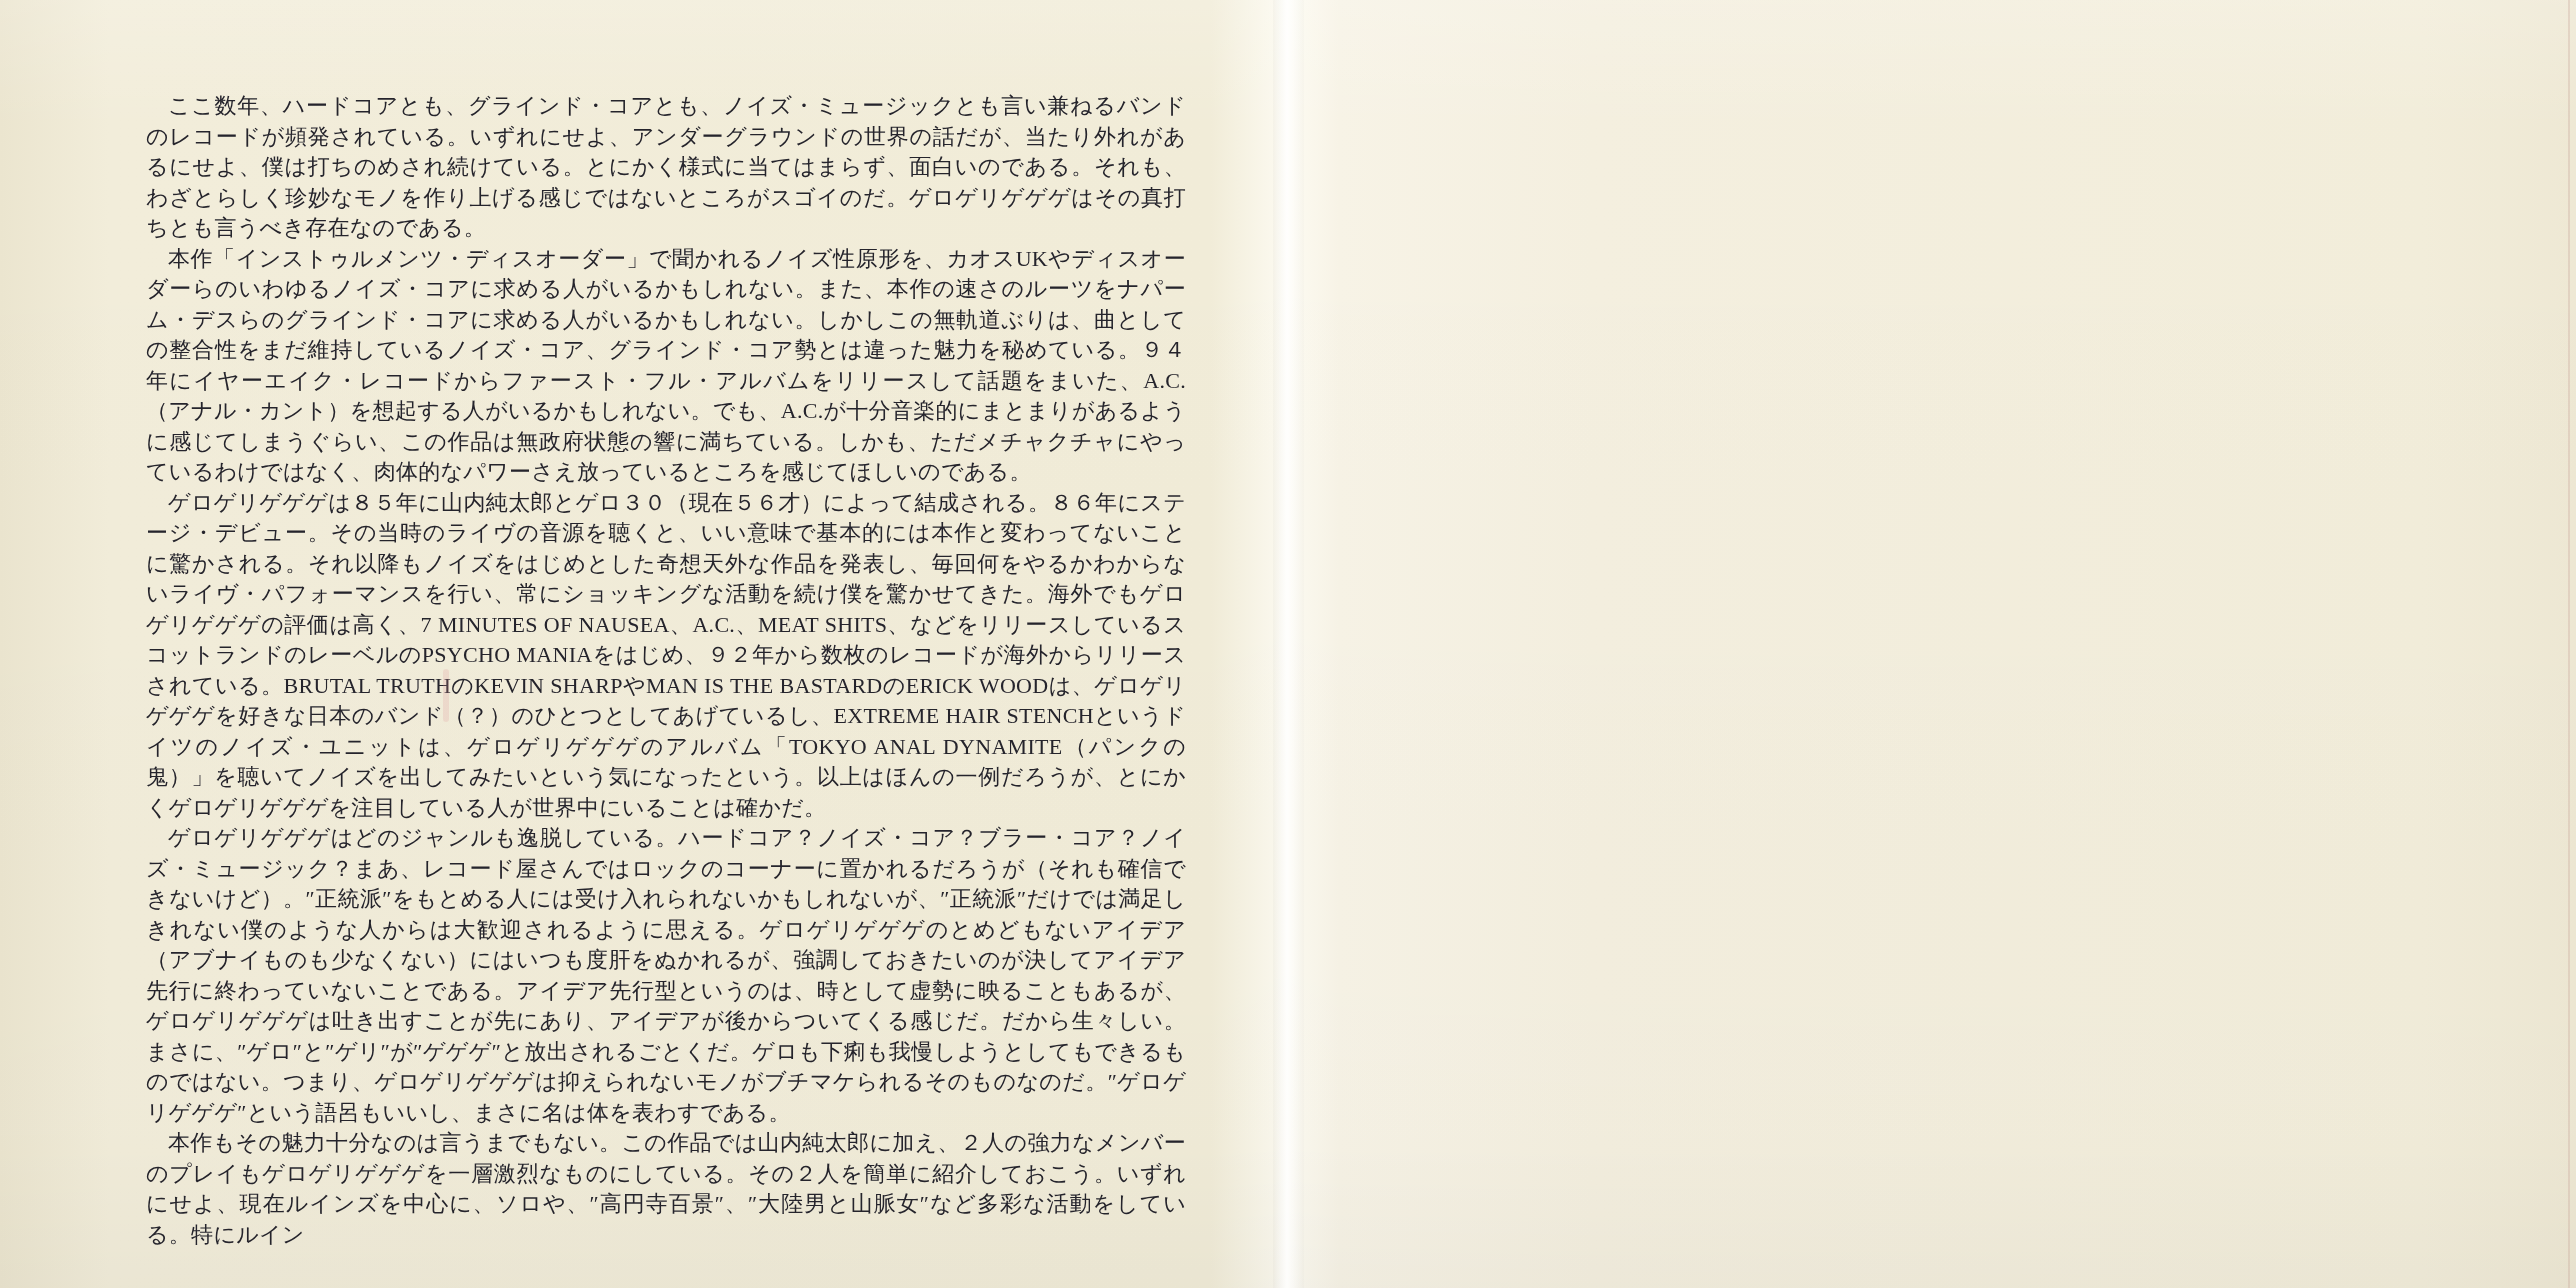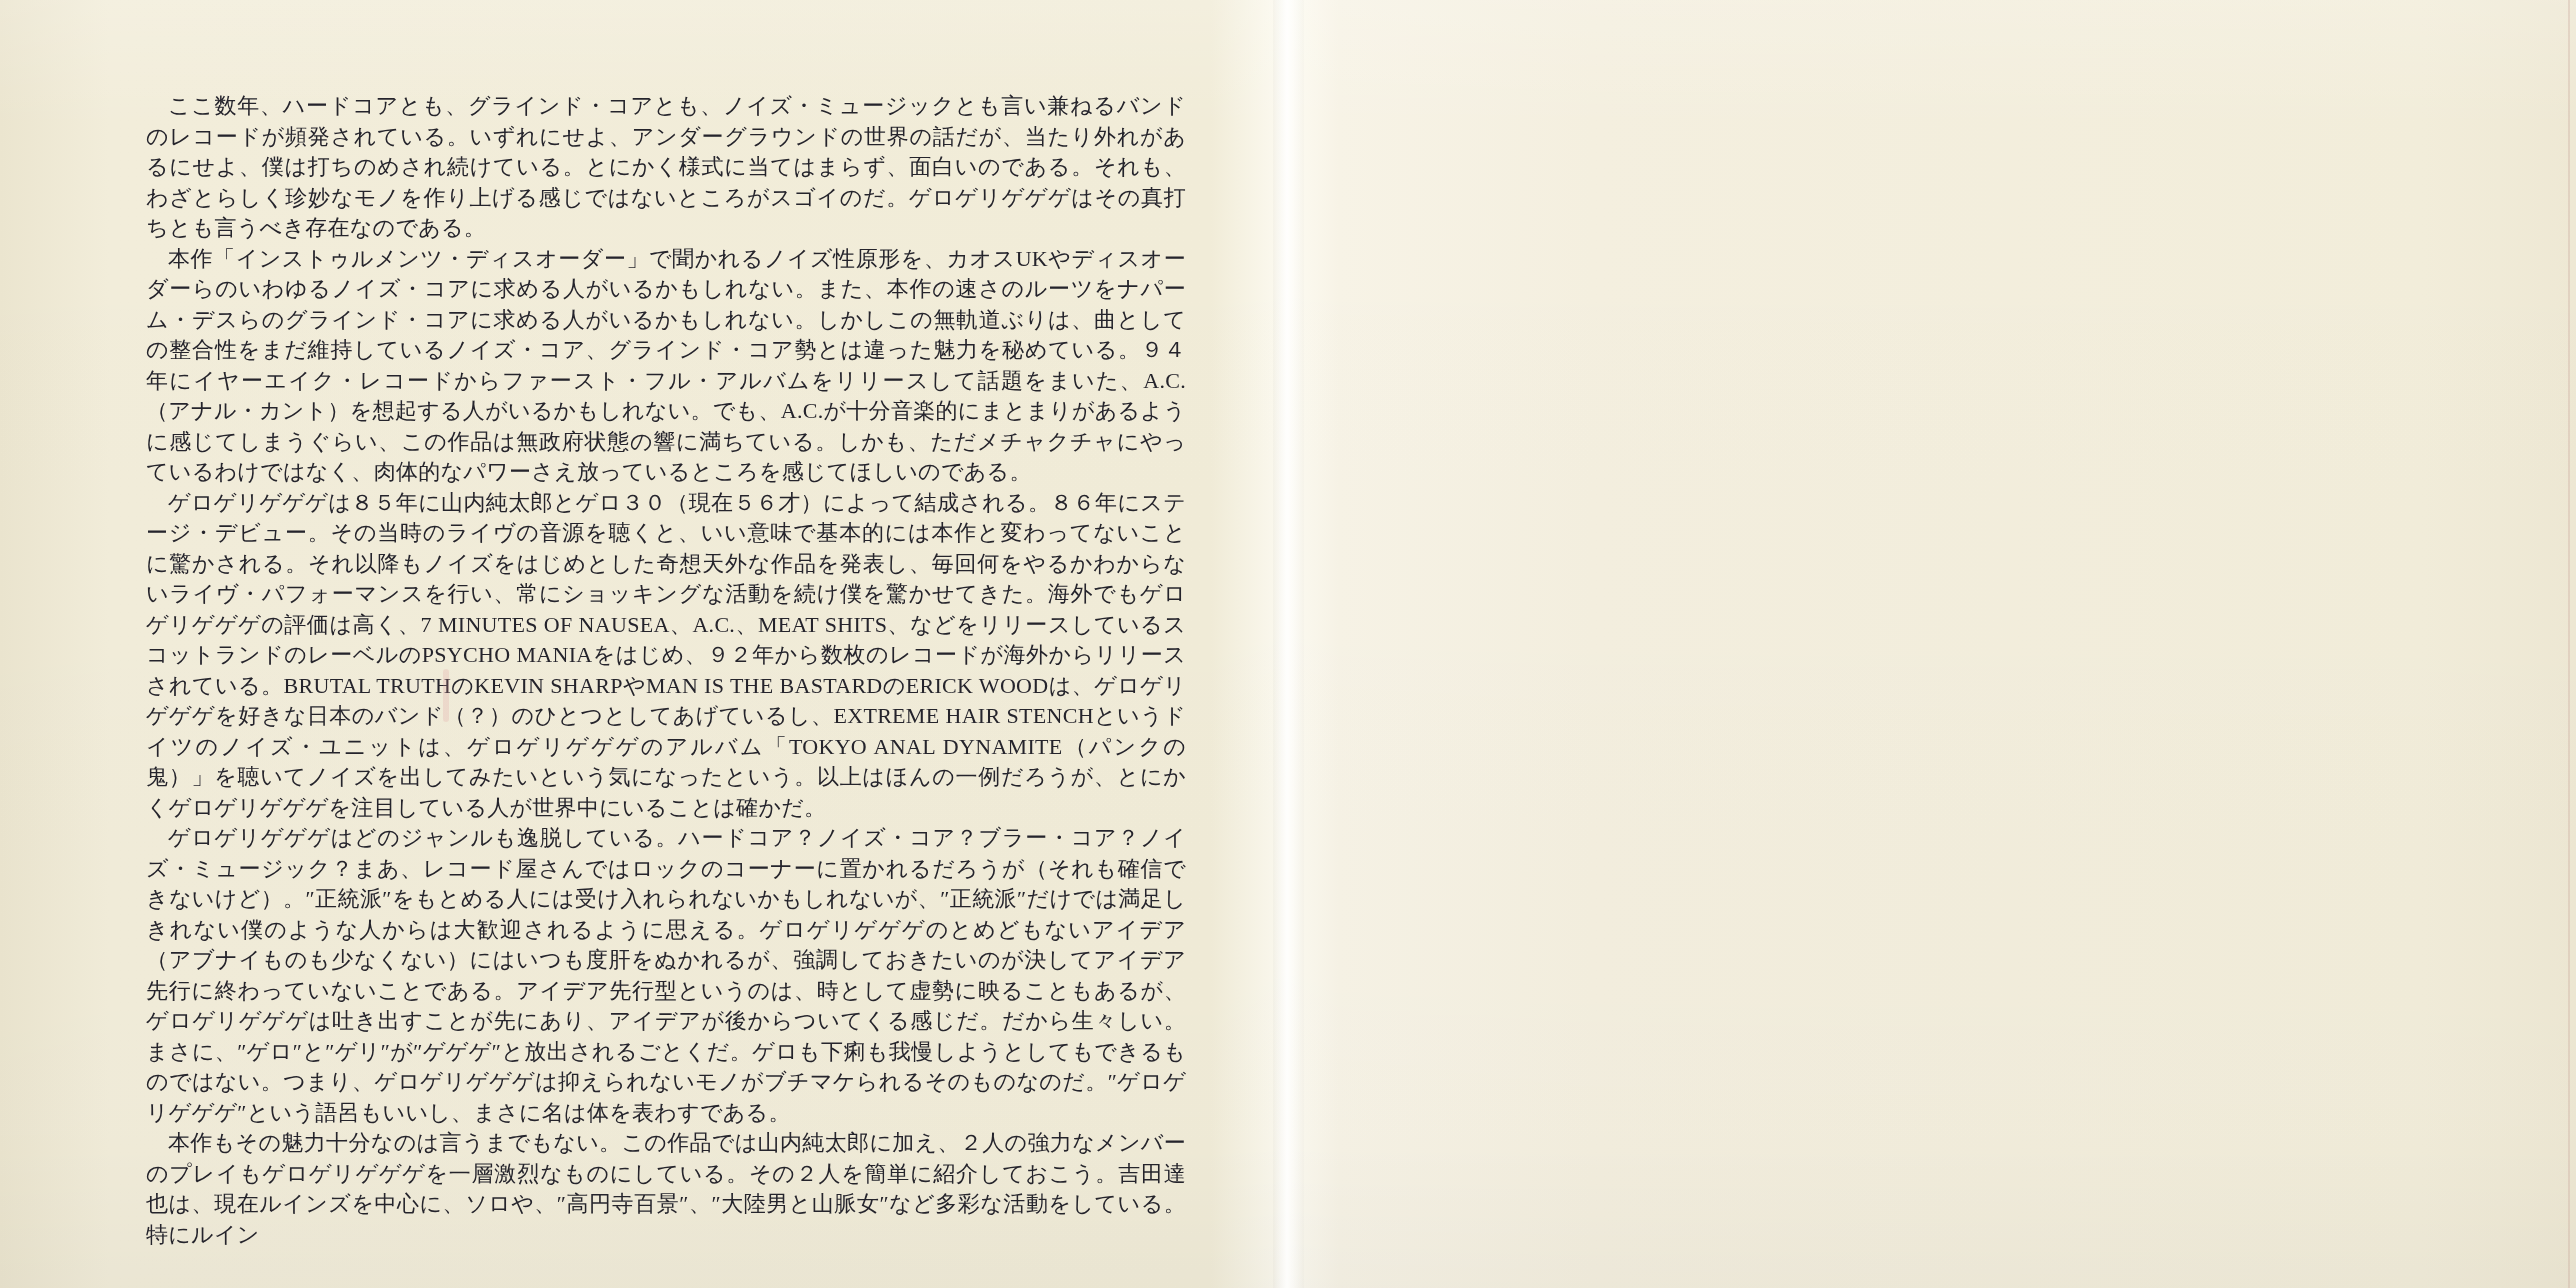--- a/index.html
+++ b/index.html
@@ -78,21 +78,21 @@
 <body>
 
 <div class="spread">
 
   <div class="page page-left">
     <div class="text-col col-left">
       <p>ここ数年、ハードコアとも、グラインド・コアとも、ノイズ・ミュージックとも言い兼ねるバンドのレコードが頻発されている。いずれにせよ、アンダーグラウンドの世界の話だが、当たり外れがあるにせよ、僕は打ちのめされ続けている。とにかく様式に当てはまらず、面白いのである。それも、わざとらしく珍妙なモノを作り上げる感じではないところがスゴイのだ。ゲロゲリゲゲゲはその真打ちとも言うべき存在なのである。</p>
       <p>本作「インストゥルメンツ・ディスオーダー」で聞かれるノイズ性原形を、カオスUKやディスオーダーらのいわゆるノイズ・コアに求める人がいるかもしれない。また、本作の速さのルーツをナパーム・デスらのグラインド・コアに求める人がいるかもしれない。しかしこの無軌道ぶりは、曲としての整合性をまだ維持しているノイズ・コア、グラインド・コア勢とは違った魅力を秘めている。９４年にイヤーエイク・レコードからファースト・フル・アルバムをリリースして話題をまいた、A.C.（アナル・カント）を想起する人がいるかもしれない。でも、A.C.が十分音楽的にまとまりがあるように感じてしまうぐらい、この作品は無政府状態の響に満ちている。しかも、ただメチャクチャにやっているわけではなく、肉体的なパワーさえ放っているところを感じてほしいのである。</p>
       <p>ゲロゲリゲゲゲは８５年に山内純太郎とゲロ３０（現在５６才）によって結成される。８６年にステージ・デビュー。その当時のライヴの音源を聴くと、いい意味で基本的には本作と変わってないことに驚かされる。それ以降もノイズをはじめとした奇想天外な作品を発表し、毎回何をやるかわからないライヴ・パフォーマンスを行い、常にショッキングな活動を続け僕を驚かせてきた。海外でもゲロゲリゲゲゲの評価は高く、7 MINUTES OF NAUSEA、A.C.、MEAT SHITS、などをリリースしているスコットランドのレーベルのPSYCHO MANIAをはじめ、９２年から数枚のレコードが海外からリリースされている。BRUTAL TRUTHのKEVIN SHARPやMAN IS THE BASTARDのERICK WOODは、ゲロゲリゲゲゲを好きな日本のバンド（？）のひとつとしてあげているし、EXTREME HAIR STENCHというドイツのノイズ・ユニットは、ゲロゲリゲゲゲのアルバム「TOKYO ANAL DYNAMITE（パンクの鬼）」を聴いてノイズを出してみたいという気になったという。以上はほんの一例だろうが、とにかくゲロゲリゲゲゲを注目している人が世界中にいることは確かだ。</p>
       <p>ゲロゲリゲゲゲはどのジャンルも逸脱している。ハードコア？ノイズ・コア？ブラー・コア？ノイズ・ミュージック？まあ、レコード屋さんではロックのコーナーに置かれるだろうが（それも確信できないけど）。″正統派″をもとめる人には受け入れられないかもしれないが、″正統派″だけでは満足しきれない僕のような人からは大歓迎されるように思える。ゲロゲリゲゲゲのとめどもないアイデア（アブナイものも少なくない）にはいつも度肝をぬかれるが、強調しておきたいのが決してアイデア先行に終わっていないことである。アイデア先行型というのは、時として虚勢に映ることもあるが、ゲロゲリゲゲゲは吐き出すことが先にあり、アイデアが後からついてくる感じだ。だから生々しい。まさに、″ゲロ″と″ゲリ″が″ゲゲゲ″と放出されるごとくだ。ゲロも下痢も我慢しようとしてもできるものではない。つまり、ゲロゲリゲゲゲは抑えられないモノがブチマケられるそのものなのだ。″ゲロゲリゲゲゲ″という語呂もいいし、まさに名は体を表わすである。</p>
-      <p>本作もその魅力十分なのは言うまでもない。この作品では山内純太郎に加え、２人の強力なメンバーのプレイもゲロゲリゲゲゲを一層激烈なものにしている。その２人を簡単に紹介しておこう。吉田達也は、現在ルインズを中心に、ソロや、″高円寺百景″、″大陸男と山脈女″など多彩な活動をしている。特にルイン</p>
+      <p>本作もその魅力十分なのは言うまでもない。この作品では山内純太郎に加え、２人の強力なメンバーのプレイもゲロゲリゲゲゲを一層激烈なものにしている。その２人を簡単に紹介しておこう。いずれにせよ、現在ルインズを中心に、ソロや、″高円寺百景″、″大陸男と山脈女″など多彩な活動をしている。特にルイン</p>
     </div>
     <div class="smudge-pink"></div>
   </div>
 
   <div class="fold"></div>
 
   <div class="page page-right">
 
     <div class="edge-line"></div>
   </div>

